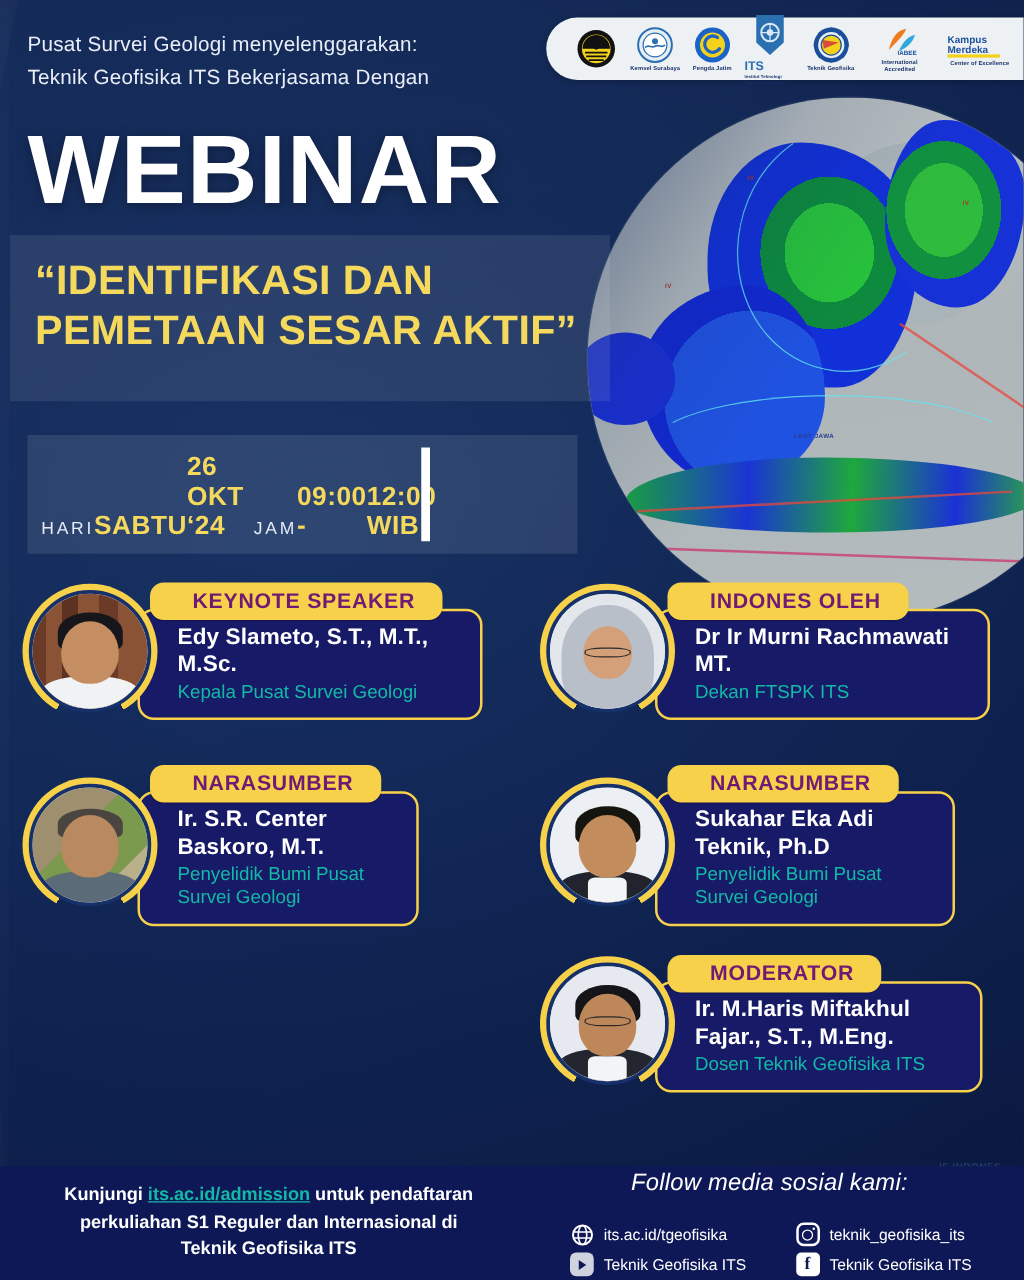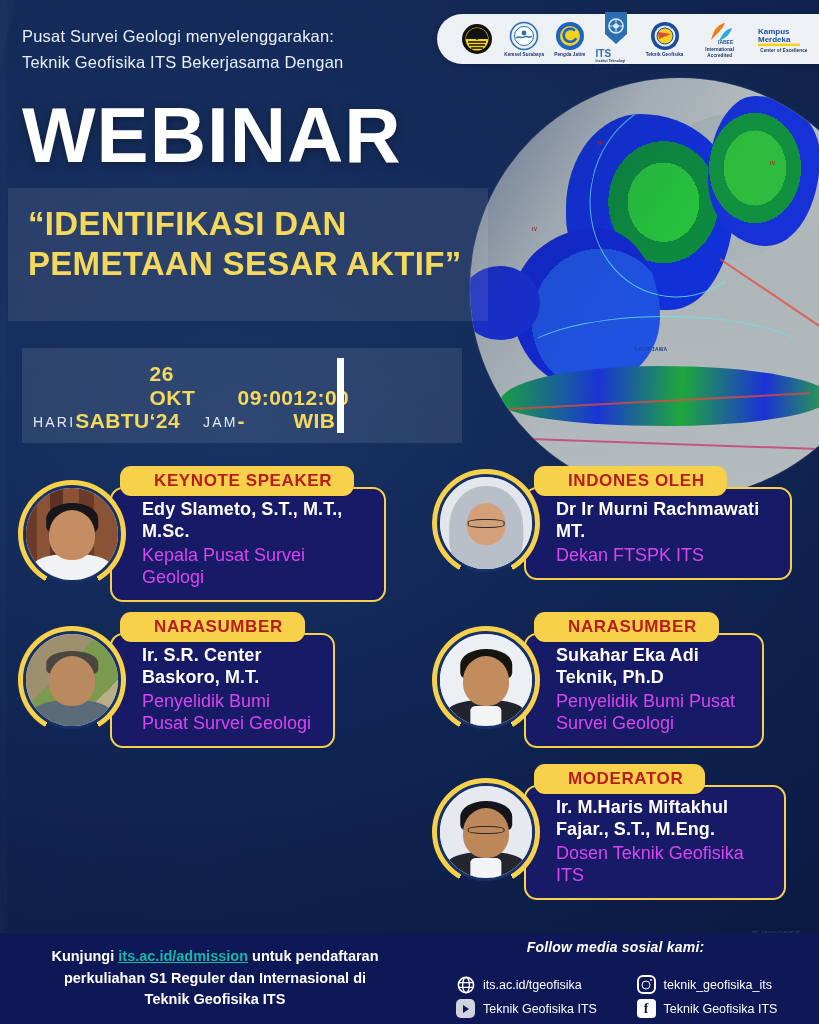--- a/index.html
+++ b/index.html
@@ -173,40 +173,40 @@
     transform:translateX(-50%);
     background:#16181d;border-radius:32% 32% 8% 8%;
   }
   .card-body{
     position:relative;margin-left:-16px;
     display:flex;flex-direction:column;align-items:flex-start;
     z-index:2;
   }
   .role-chip{
     position:relative;z-index:4;
-    background:#f7d14a;color:#b91c1c;
+    background:#f7d14a;color:#701a75;
     font-size:17px;font-weight:800;letter-spacing:.6px;
     padding:5px 22px 5px 34px;
     border-radius:11px;
     margin-left:10px;margin-bottom:-9px;
     box-shadow:0 1px 0 rgba(0,0,0,.18);
   }
   .name-box{
     position:relative;z-index:3;
     background:#171a66;
     border:2.5px solid #f7d14a;
     border-radius:13px;
     padding:10px 16px 11px 30px;
     min-width:220px;
   }
   .name{
     font-size:18px;font-weight:800;color:#ffffff;line-height:1.2;letter-spacing:.1px;
     margin-bottom:3px;
   }
-  .affil{font-size:18px;color:#d946ef;line-height:1.22;}
+  .affil{font-size:15px;color:#14b8a6;line-height:1.22;}
   
   .card-1{left:18px;top:466px;}
   .card-2{left:432px;top:466px;}
   .card-3{left:18px;top:612px;}
   .card-4{left:432px;top:612px;}
   .card-5{left:18px;top:788px;}
   .card-6{left:432px;top:764px;}
   .card-1 .name-box{width:276px;}
   .card-2 .name-box{width:268px;}
   .card-3 .name-box{width:225px;}
@@ -219,21 +219,21 @@
     background:#0e1856;
     display:flex;align-items:center;
   }
   .footer-left{
     width:430px;text-align:center;color:#ffffff;
     font-size:14.5px;font-weight:700;line-height:1.5;padding:0 14px;
   }
   .footer-link{color:#14b8a6;text-decoration:underline;font-weight:700;}
   .footer-right{flex:1;padding-right:18px;}
   .follow-title{
-    text-align:center;color:#ffffff;font-size:14px;font-weight:700;font-style:italic;
+    text-align:center;color:#ffffff;font-size:19px;font-weight:400;font-style:italic;
     margin-bottom:20px;letter-spacing:.2px;
   }
   .social-grid{
     display:grid;grid-template-columns:1fr 1fr;gap:5px 16px;
     padding-left:26px;
   }
   .social{display:flex;align-items:center;gap:8px;color:#ffffff;font-size:12.5px;}
   .social .ic{width:19px;height:19px;flex:0 0 19px;display:flex;align-items:center;justify-content:center;}
   .yt-ic{background:#cfd3de;border-radius:5px;display:flex;align-items:center;justify-content:center;}
   .yt-tri{width:0;height:0;border-left:6px solid #0e1856;border-top:4px solid transparent;border-bottom:4px solid transparent;margin-left:1px;}

